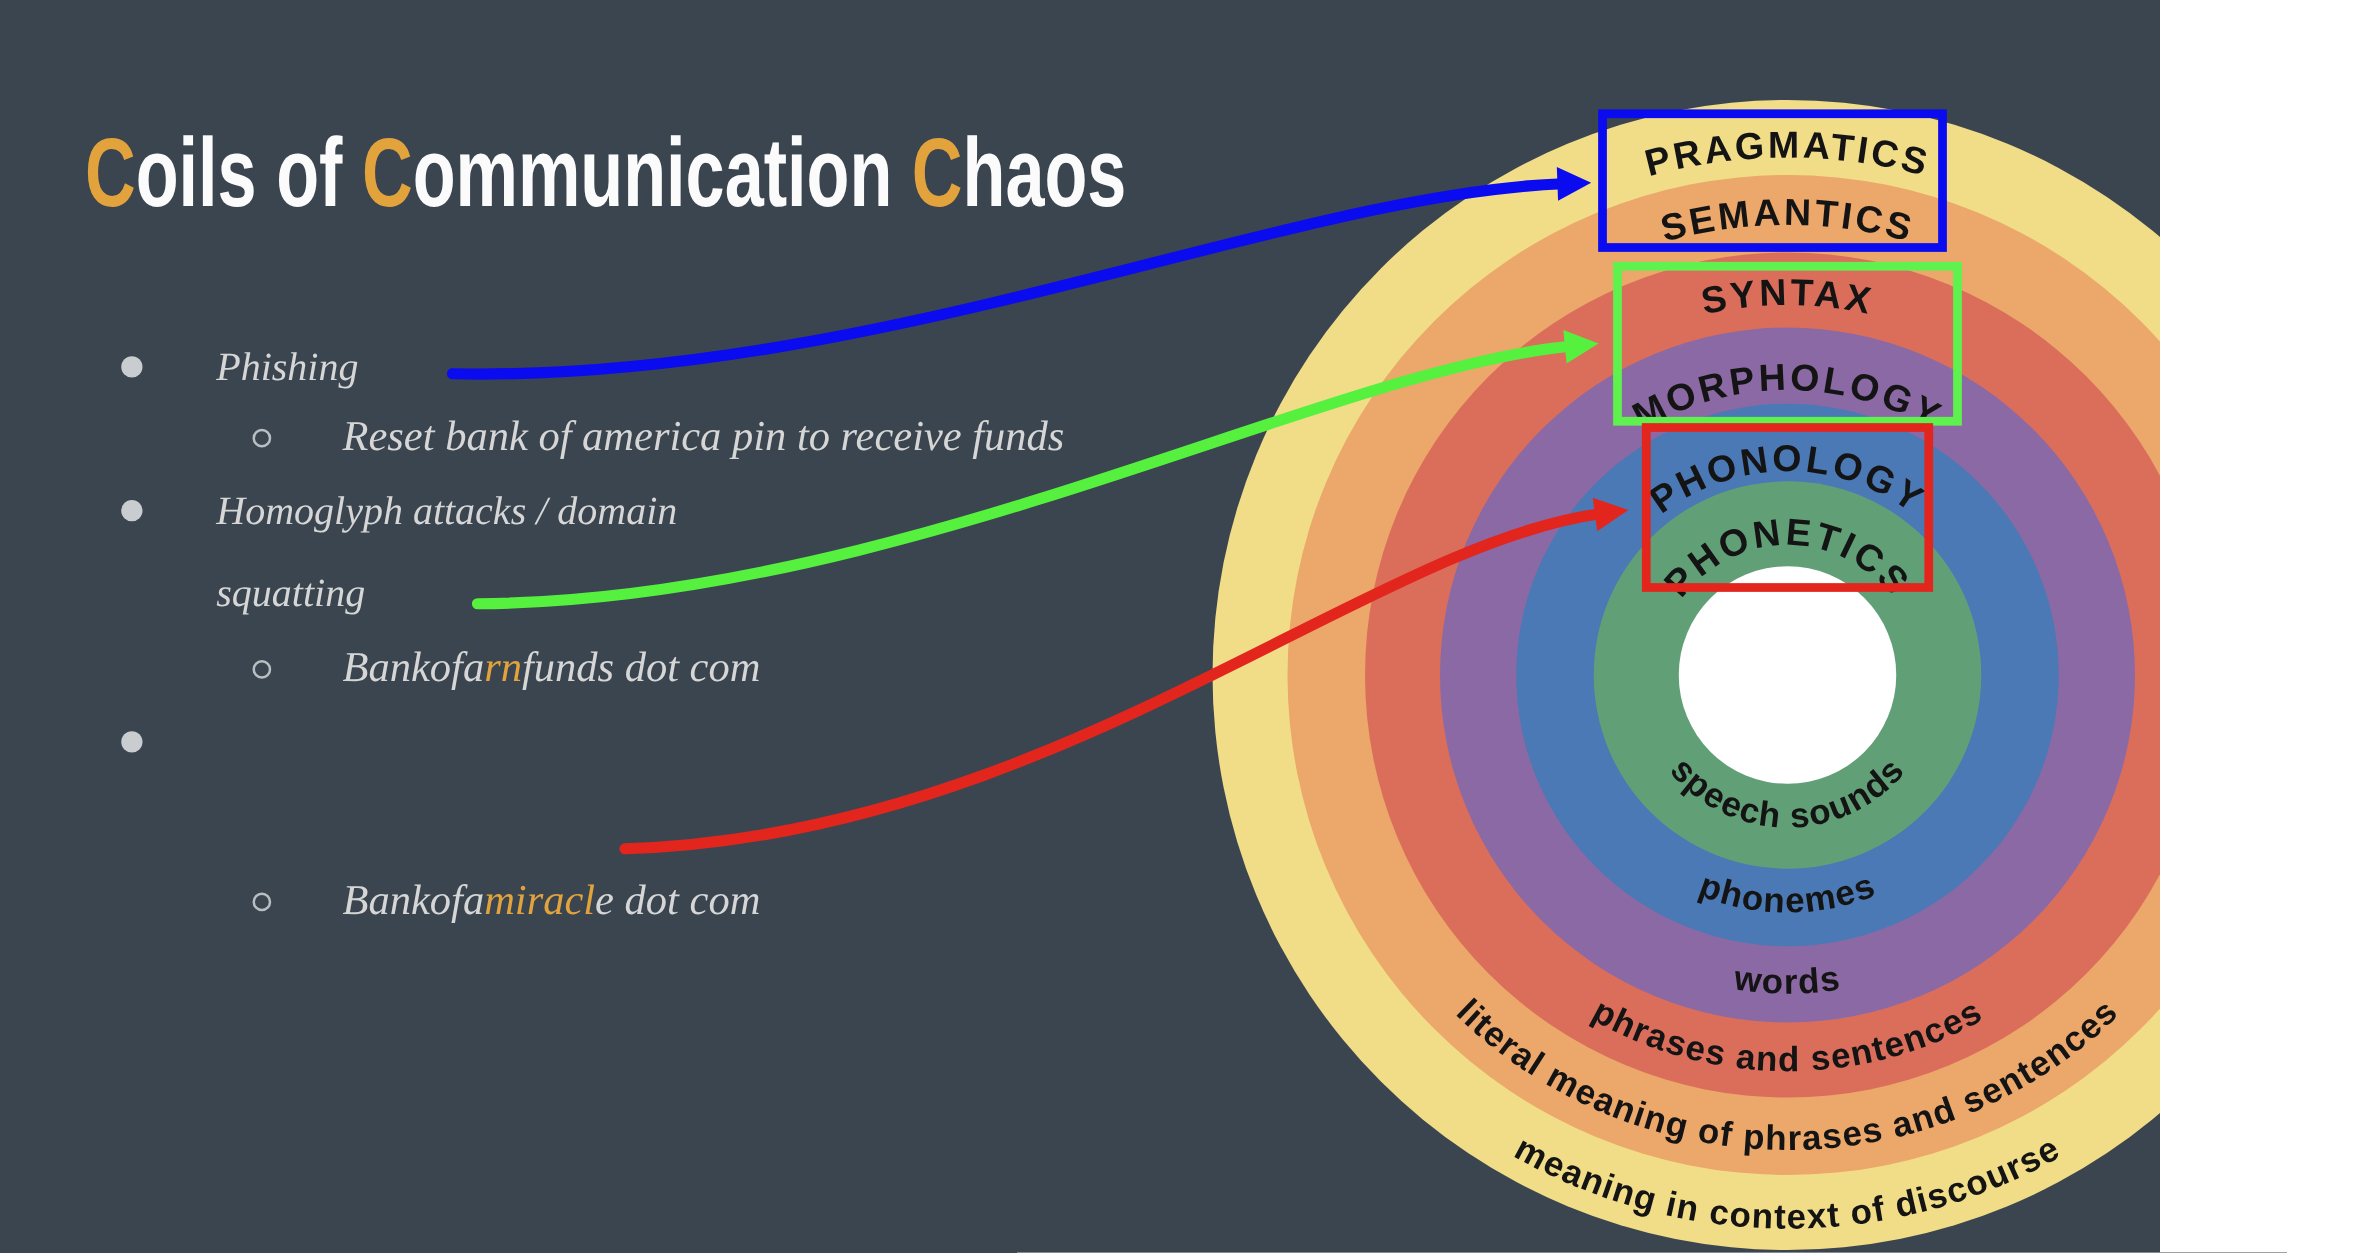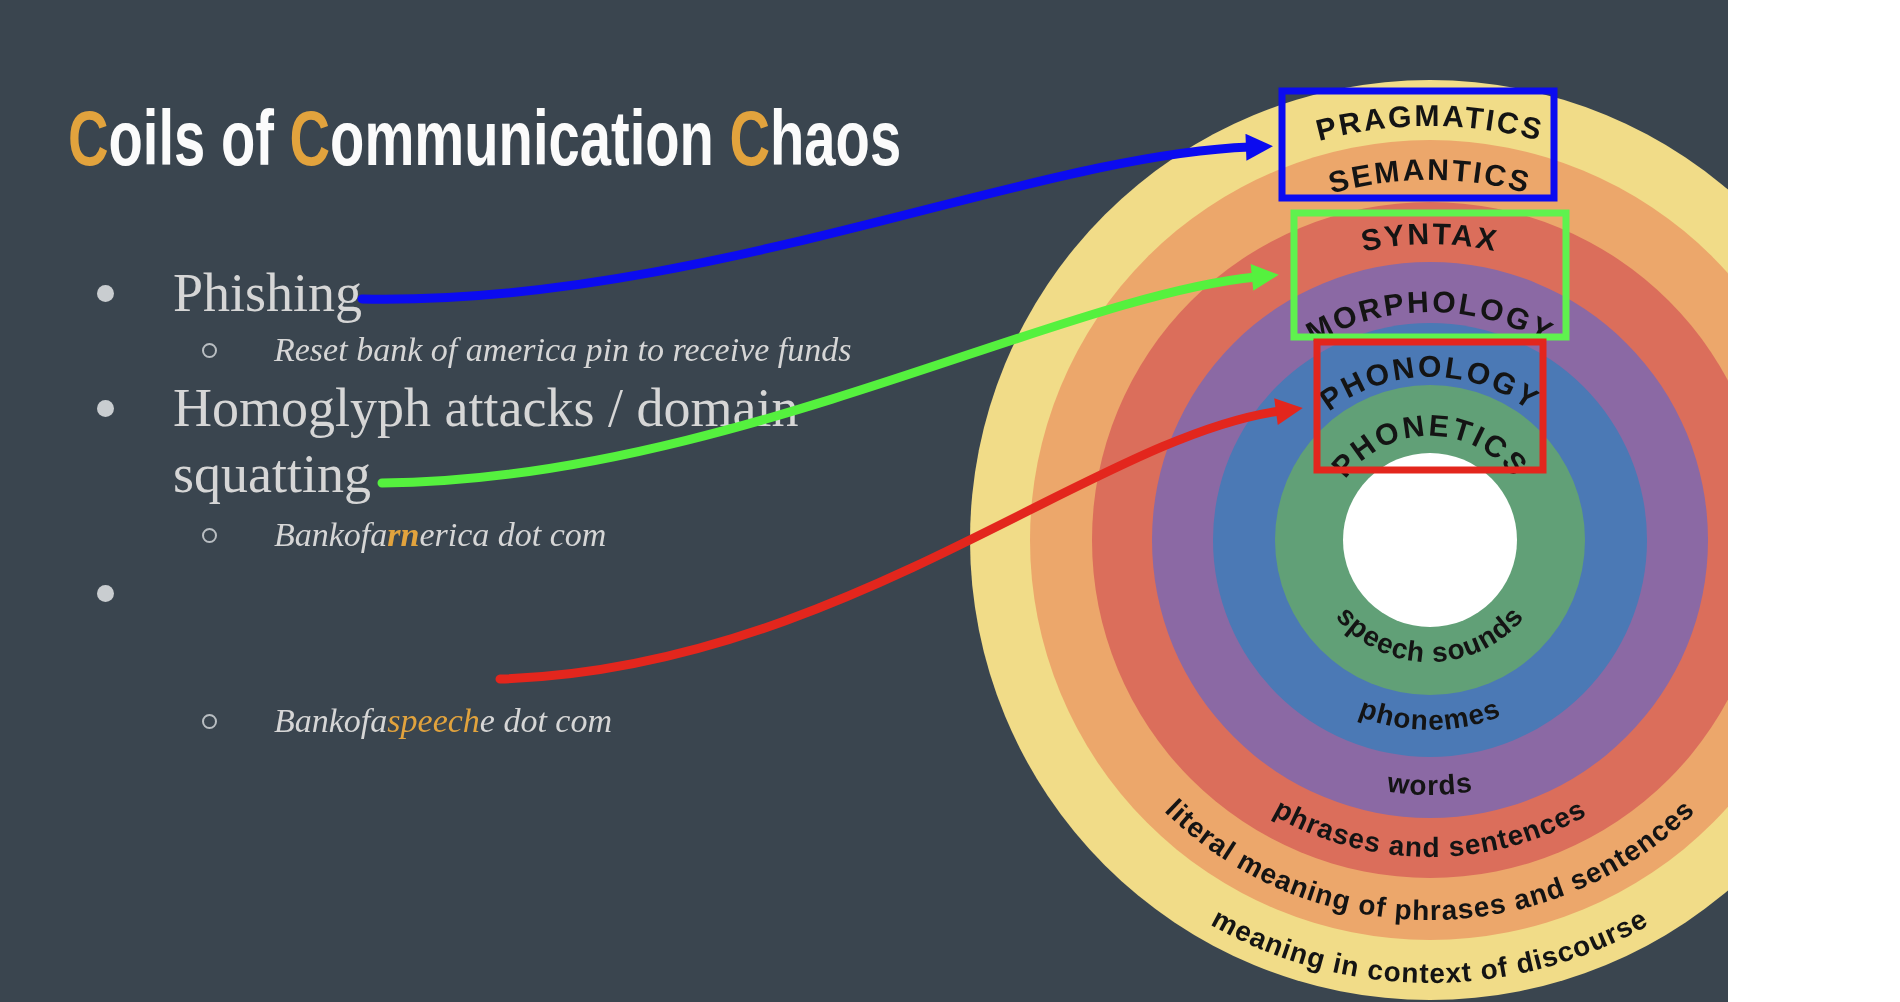--- a/index.html
+++ b/index.html
@@ -16,31 +16,31 @@
   .title{
     position:absolute; left:68px; top:96px; margin:0;
     font-family:"Liberation Sans", sans-serif;
     font-weight:700; font-size:78px; line-height:1.1;
     color:var(--title-white); letter-spacing:0px; white-space:nowrap;
     transform:scaleX(0.72); transform-origin:0 50%;
   }
   .gold{ color:var(--accent-gold); }
   .li{ position:absolute; display:flex; color:var(--text-gray); }
   .li .txt{ white-space:pre-line; }
-  .li.main{ left:97px; font-size:54px; line-height:66px; }
+  .li.main{ left:97px; font-size:32px; line-height:66px;font-style:italic; }
   .li.main .dot{
     flex:0 0 auto; width:17px; height:17px; border-radius:50%;
     background:#c9cdd0; margin-top:25px; margin-right:59px;
   }
   .li.sub{ left:202px; font-size:34px; line-height:50px; font-style:italic; }
   .li.sub .circ{
     flex:0 0 auto; width:11px; height:11px; border-radius:50%;
     border:2.5px solid #b9bec2; margin-top:18px; margin-right:57px;
   }
-  .hl{ color:var(--accent-gold); font-weight:700; }
+  .hl{ color:var(--accent-gold); font-weight:400; }
   .diagram-svg, .arrows-svg{ position:absolute; left:0; top:0; }
   .shield-svg{ position:absolute; left:1770px; top:24px; }
   .ring-label{
     font-family:"Liberation Sans", sans-serif; font-weight:700;
     fill:var(--label-black);
   }
   .ring-label.top{ font-size:30px; letter-spacing:2.5px; }
   .ring-label.bottom{ font-size:28px; letter-spacing:1px; }
 </style>
 </head>
@@ -59,29 +59,29 @@
     <span class="txt">Homoglyph attacks / domain
 squatting</span>
   </div>
 
   <div class="li sub" style="top:325px">
     <span class="circ"></span>
     <span class="txt">Reset bank of america pin to receive funds</span>
   </div>
   <div class="li sub" style="top:510px">
     <span class="circ"></span>
-    <span class="txt"><span>Bankofa</span><span class="hl">rn</span><span>erica dot com</span></span>
+    <span class="txt"><span>Bankofa</span><span class="hl">rn</span><span>funds dot com</span></span>
   </div>
 
   <div class="li main" style="top:560px">
     <span class="dot"></span>
   </div>
   <div class="li sub" style="top:696px">
     <span class="circ"></span>
-    <span class="txt"><span>Bankofa</span><span class="hl" style="font-weight:400">speech</span><span>e dot com</span></span>
+    <span class="txt"><span>Bankofa</span><span class="hl" style="font-weight:400">miracl</span><span>e dot com</span></span>
   </div>
 
   <svg class="diagram-svg" width="1900" height="1002" viewBox="0 0 1900 1002">
     <g>
       <circle cx="1430" cy="540" r="460" fill="#f1dc88"></circle>
       <circle cx="1430" cy="540" r="400" fill="#eca76b"></circle>
       <circle cx="1430" cy="540" r="338" fill="#db6e5b"></circle>
       <circle cx="1430" cy="540" r="278" fill="#8b69a4"></circle>
       <circle cx="1430" cy="540" r="217" fill="#4b79b5"></circle>
       <circle cx="1430" cy="540" r="155" fill="#61a077"></circle>

